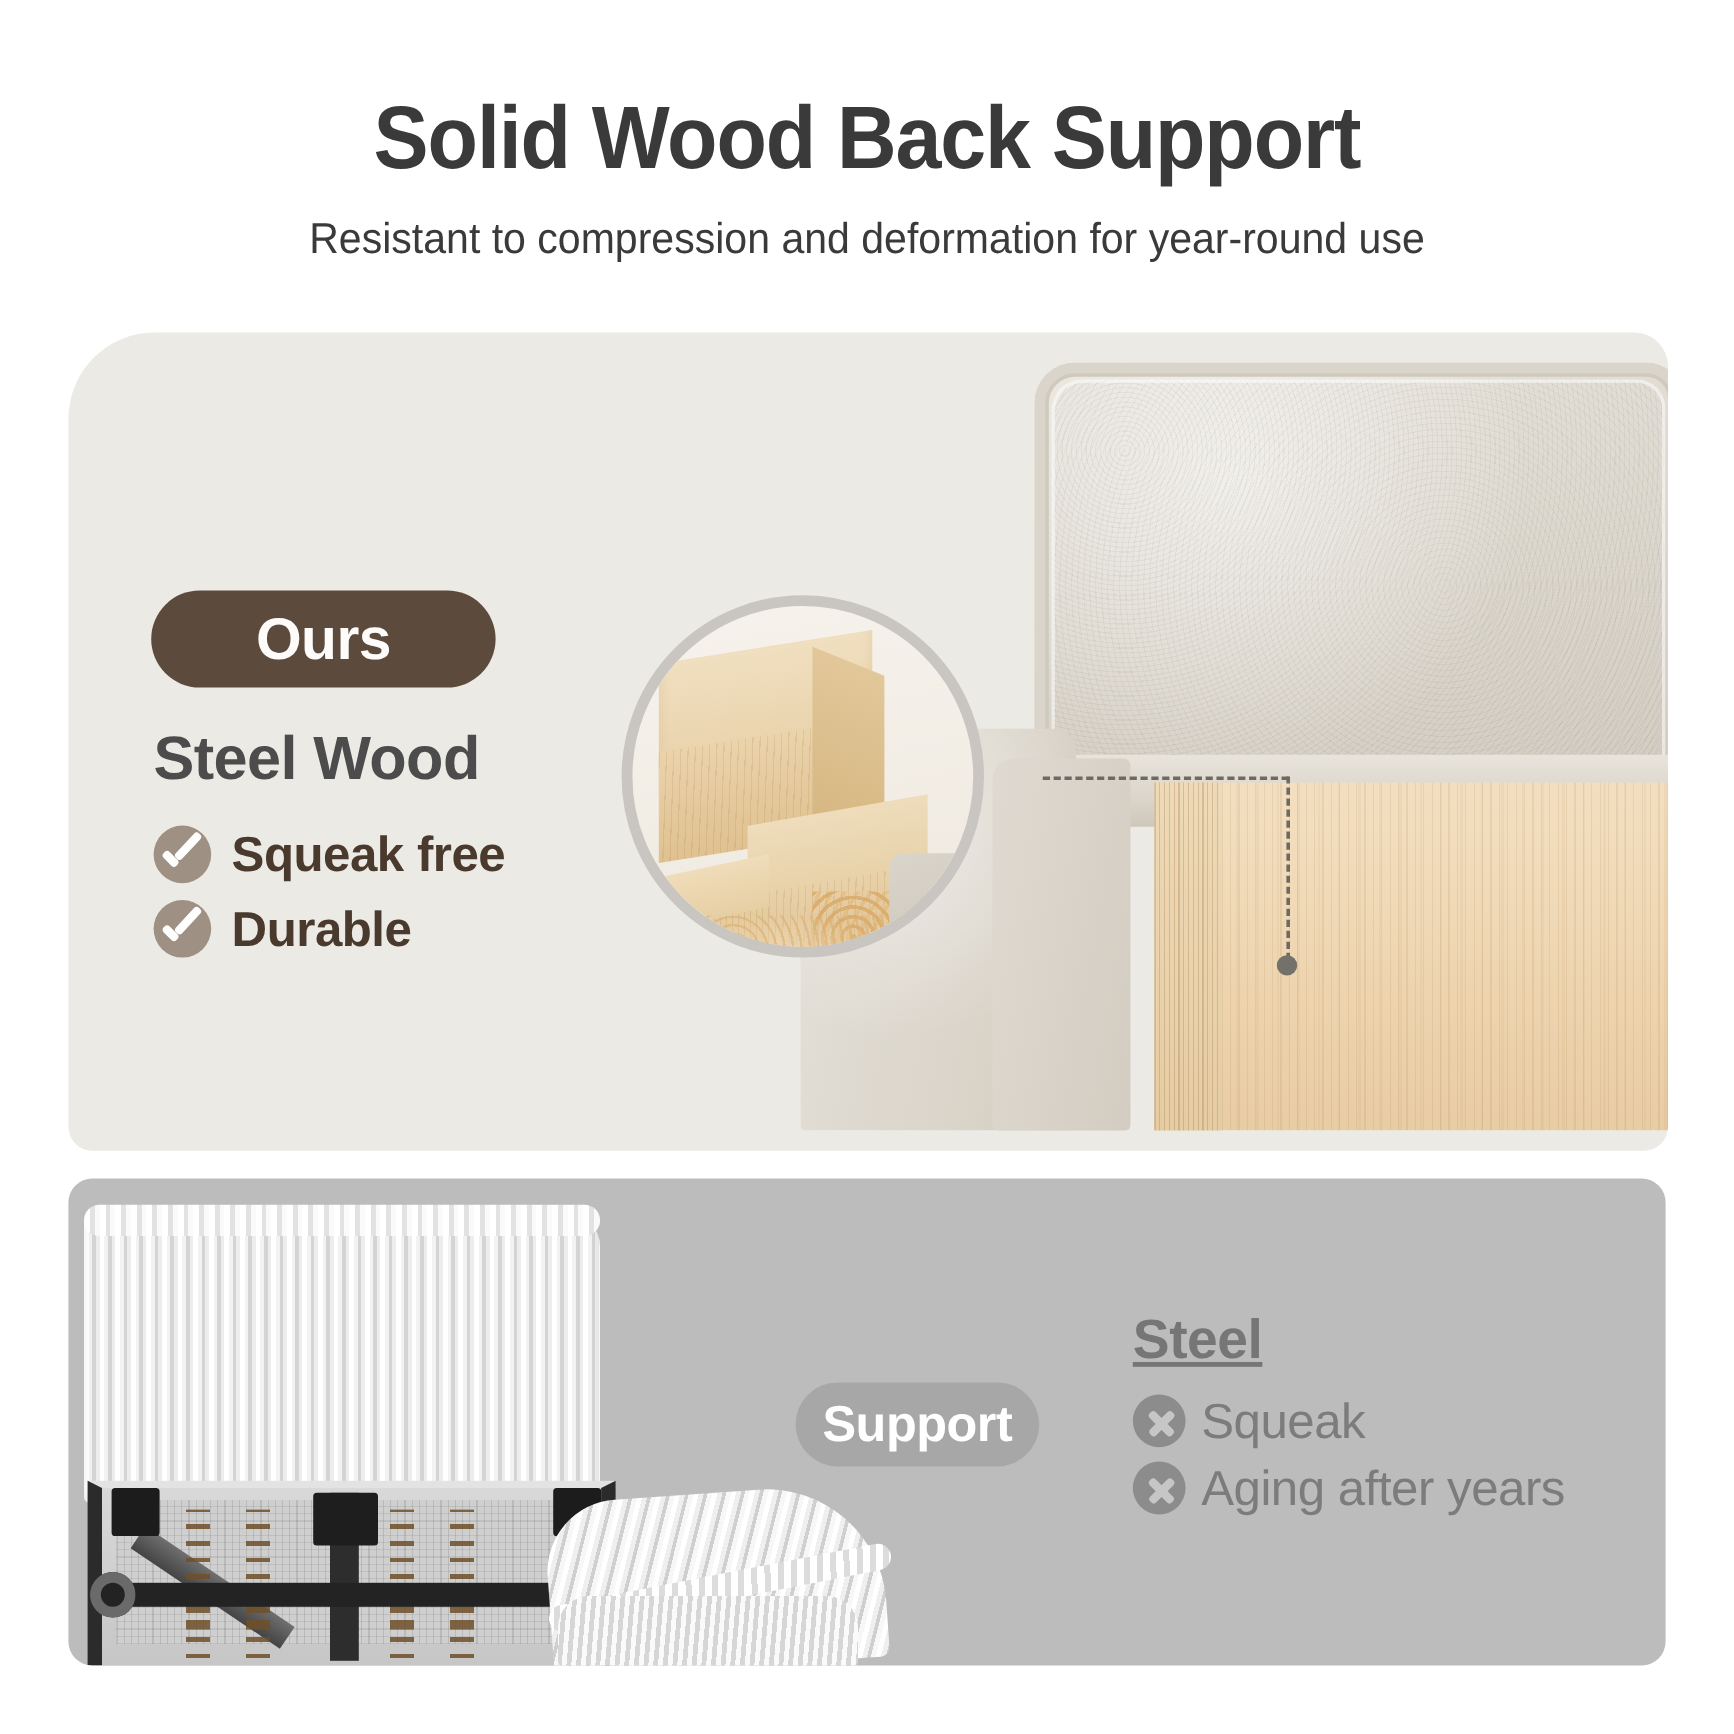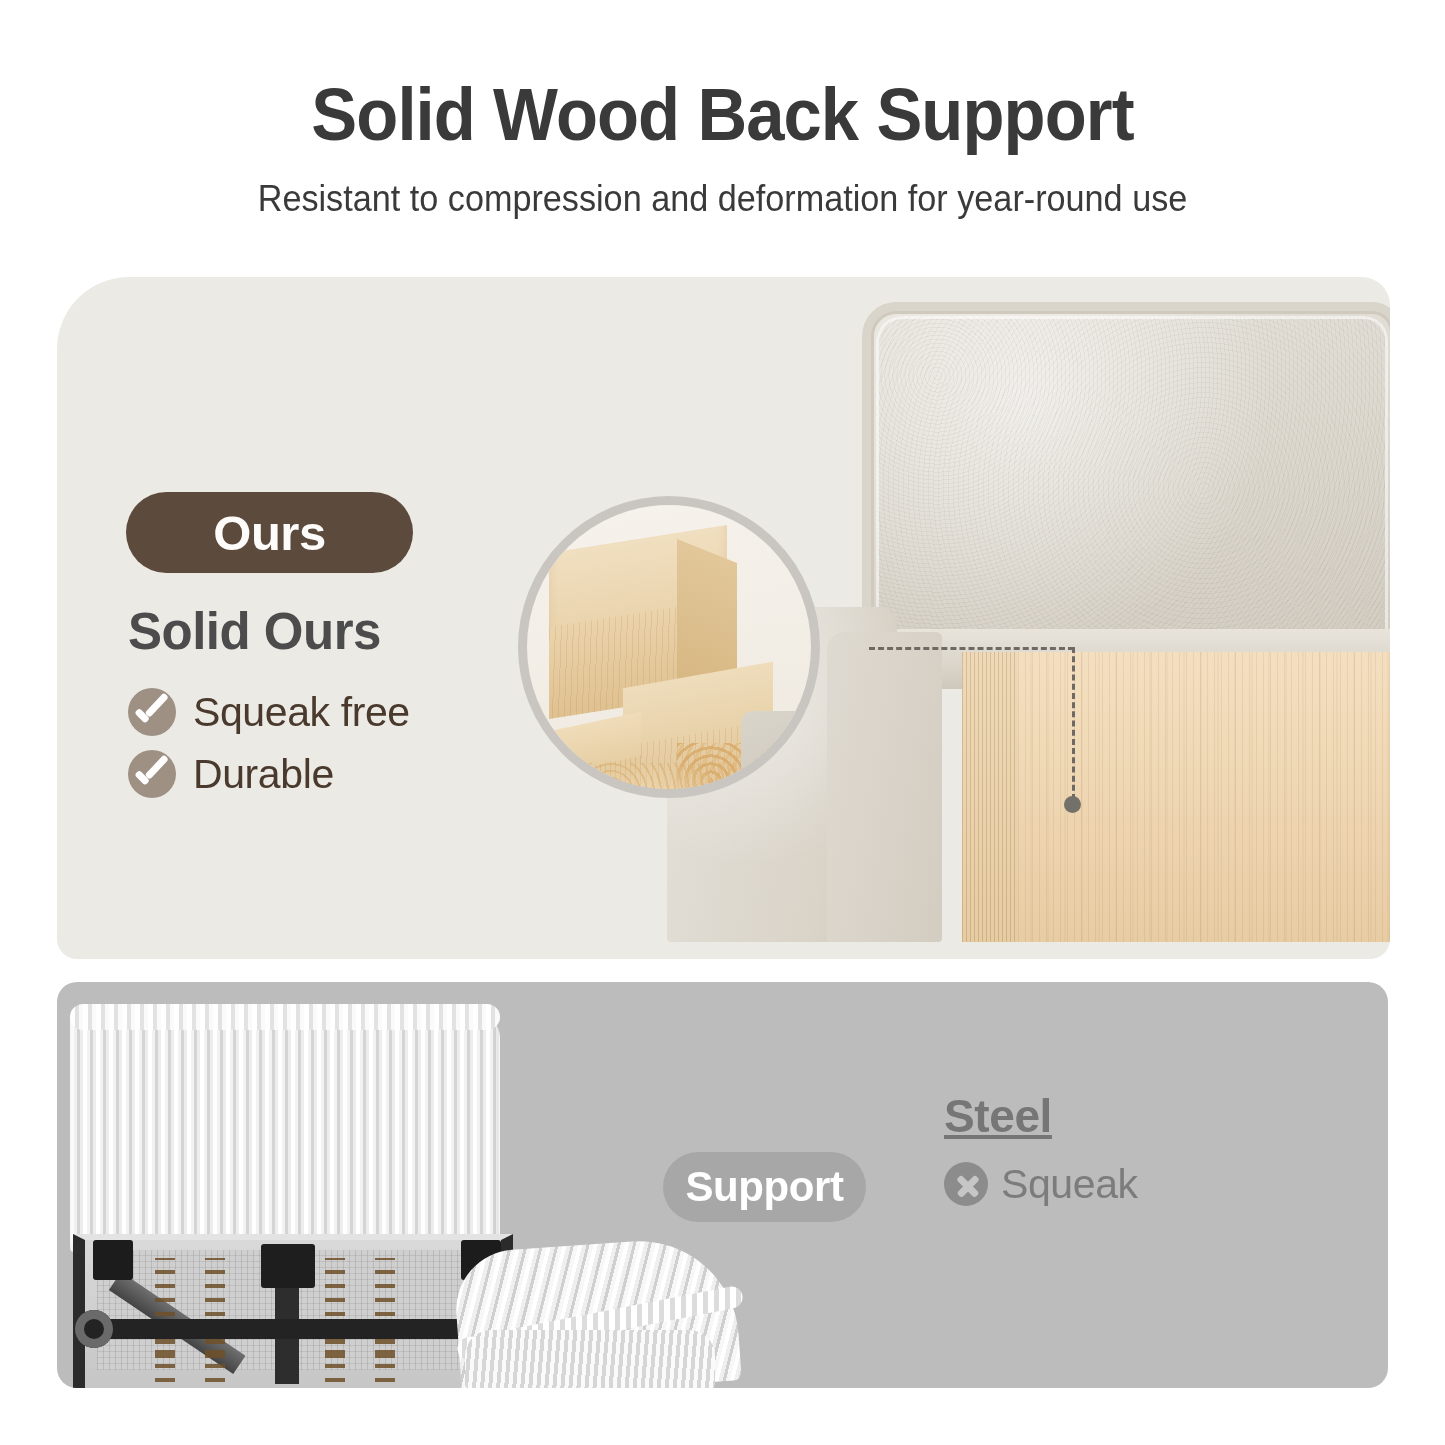--- a/index.html
+++ b/index.html
@@ -198,21 +198,21 @@
   .ours-circ{ background:#9E9184; }
   .tick{ position:absolute; left:9px; top:14px; width:34px; height:17px; }
   .tick:before{
     content:""; position:absolute; left:0; top:5px; width:15px; height:6.5px;
     background:#fff; transform:rotate(45deg); transform-origin:left center; border-radius:3px;
   }
   .tick:after{
     content:""; position:absolute; left:10px; top:10px; width:28px; height:6.5px;
     background:#fff; transform:rotate(-47deg); transform-origin:left center; border-radius:3px;
   }
-  .feat-label{ font-size:41px; font-weight:normal; color:#4A3A2E; letter-spacing:-.4px; }
+  .feat-label{ font-size:41px; font-weight:bold; color:#4A3A2E; letter-spacing:-.4px; }
 
   
   
   #others-cushion{
     position:absolute; left:13px; top:30px; width:430px; height:240px;
     background:
       repeating-linear-gradient(90deg,
         #FFFFFF 0 4px, #F2F2F2 4px 7px, #D4D4D4 7px 10px, #EDEDED 10px 13px);
     border-radius:6px 26px 4px 4px;
     box-shadow: inset 0 -6px 10px rgba(0,0,0,.07);
@@ -346,21 +346,21 @@
   <div class="wb" id="wb-left-front"></div>
   <div class="wb" id="sawdust"></div>
   <div class="wb" id="sawdust2"></div>
   <div class="wb" id="circle-fabric"></div>
 </div>
 
 <div id="ours-badge">
   <span id="ours-badge-label">Ours</span>
 </div>
 
-<div id="ours-material">Solid Ours</div>
+<div id="ours-material">Steel Wood</div>
 
 <div class="feat-list" id="ours-feats">
   <div class="feat">
     <span class="feat-icon">
       <span class="circ ours-circ"></span>
         <span class="tick"></span>
     </span>
     <span class="feat-label">Squeak free</span>
   </div>
   <div class="feat">
@@ -408,13 +408,20 @@
 </div>
 
 <div class="feat-list" id="others-feats">
   <div class="feat">
     <span class="feat-icon">
       <span class="circ others-circ"></span>
         <span class="xmark"></span>
     </span>
     <span class="others-feat-label">Squeak</span>
   </div>
+  <div class="feat">
+    <span class="feat-icon">
+      <span class="circ others-circ"></span>
+        <span class="xmark"></span>
+    </span>
+    <span class="others-feat-label">Aging after years</span>
+  </div>
 </div>
 
 </body></html>

